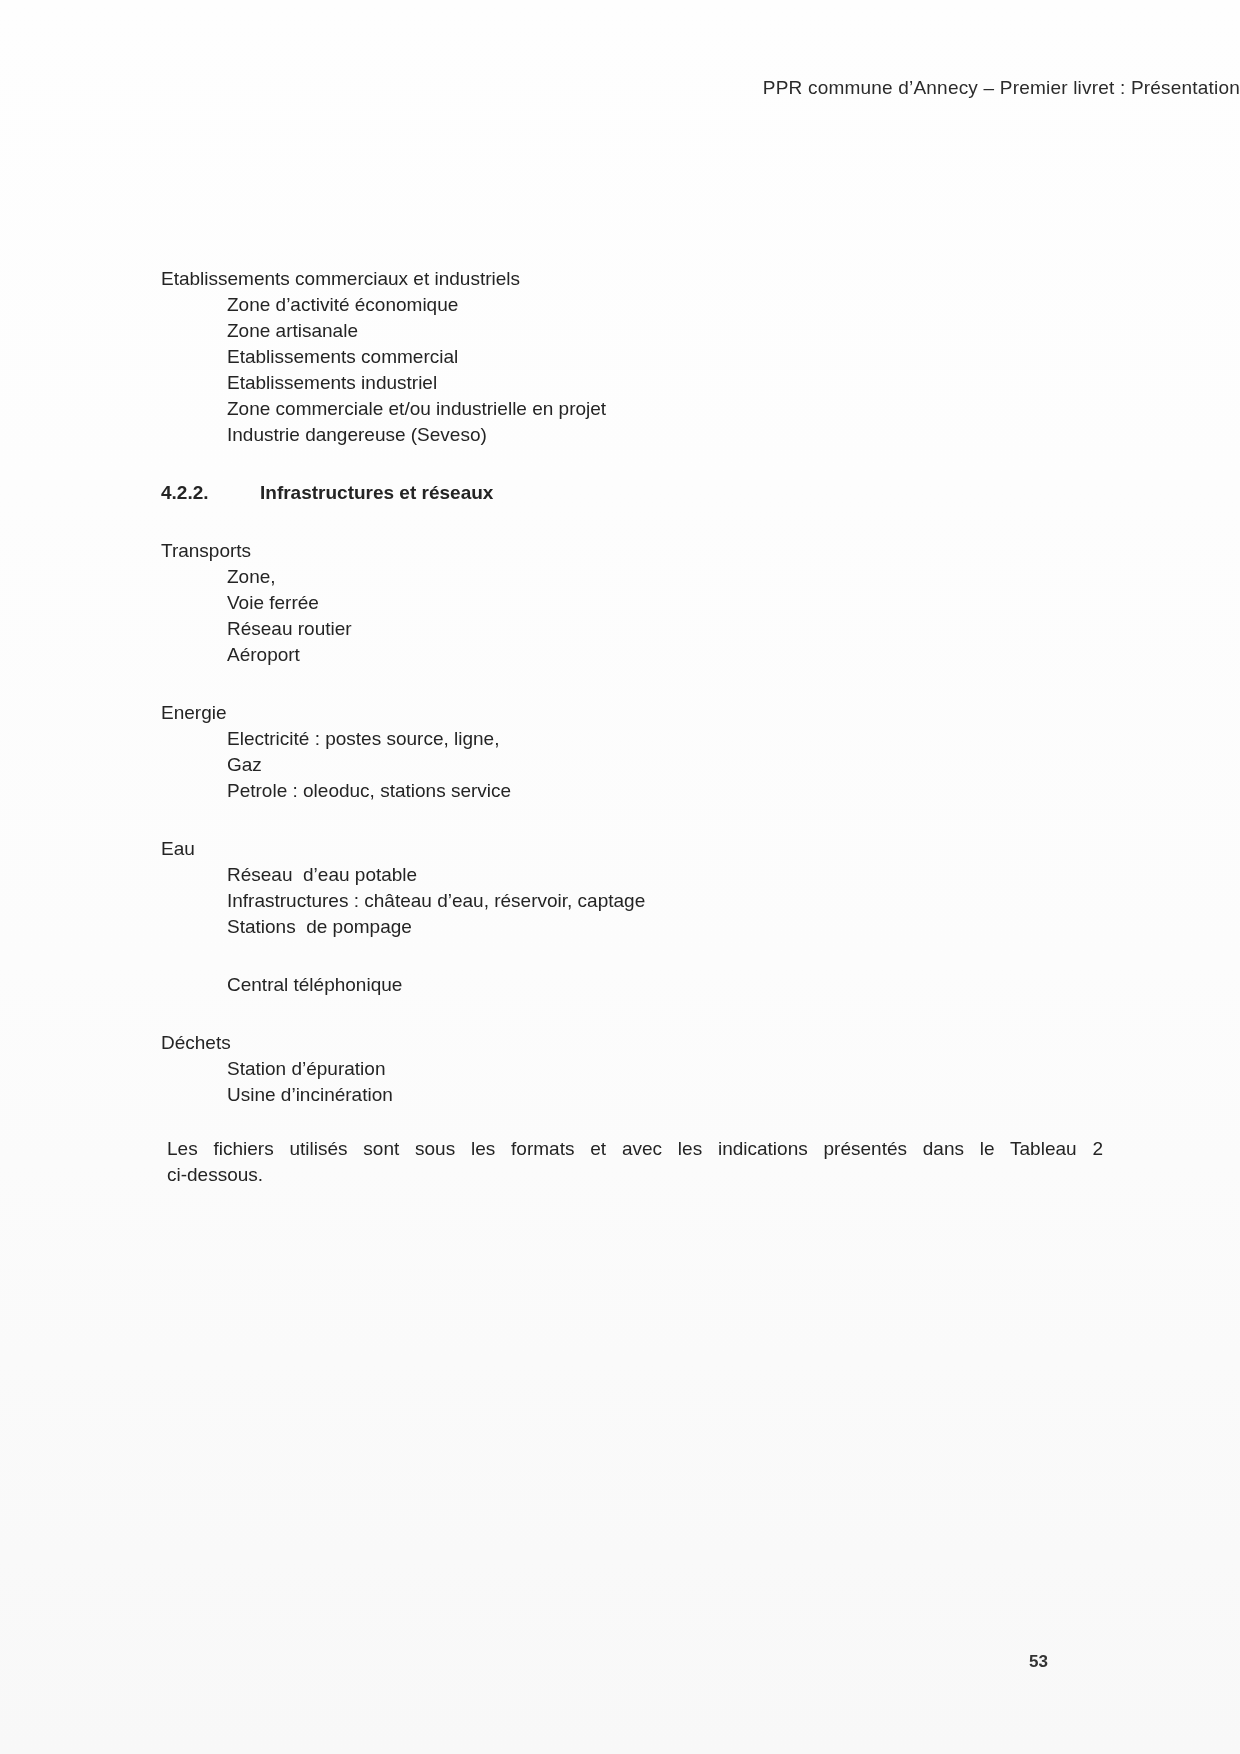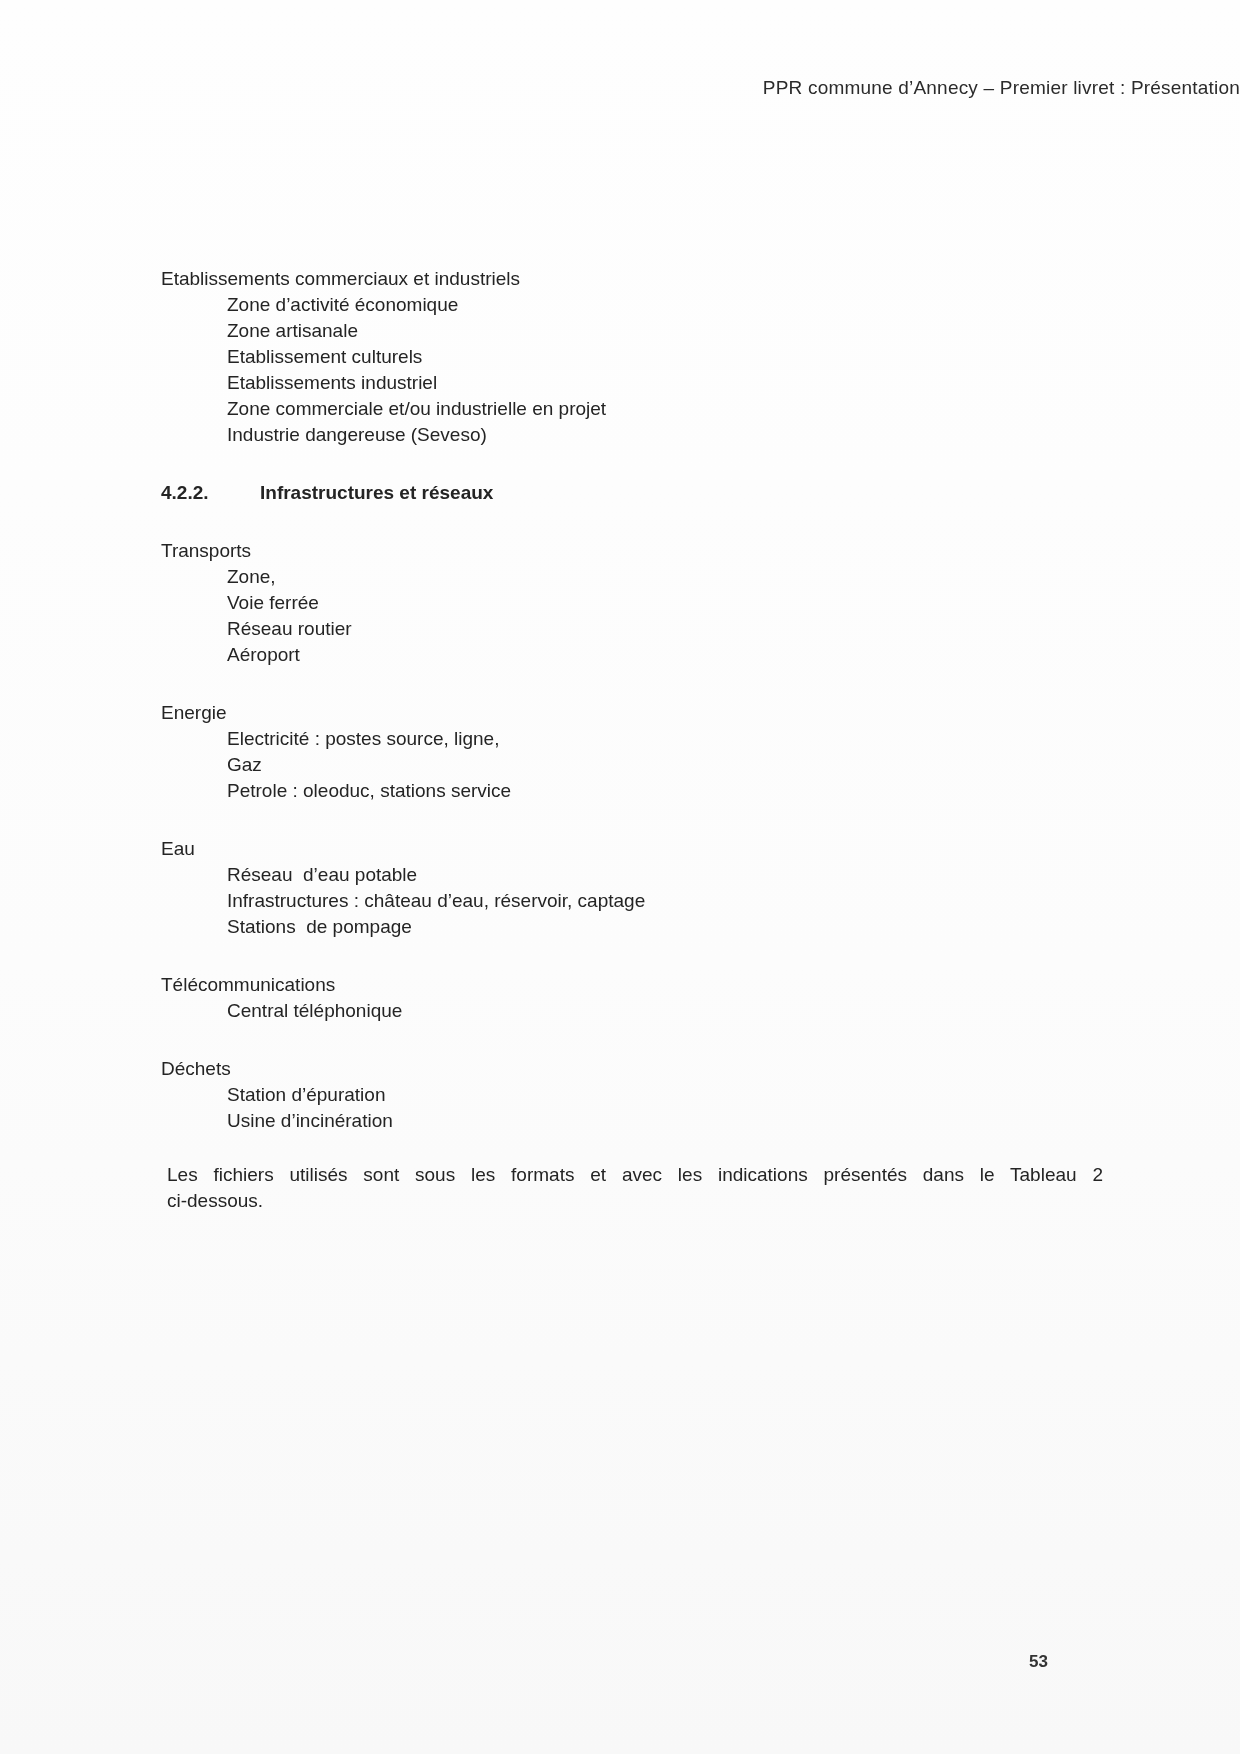--- a/index.html
+++ b/index.html
@@ -59,21 +59,21 @@
   <div class="scan">
     <div class="header">PPR commune d’Annecy – Premier livret : Présentation</div>
 
     <div class="body">
 
 
       <section class="group">
         <div class="label">Etablissements commerciaux et industriels</div>
         <div class="item">Zone d’activité économique</div>
         <div class="item">Zone artisanale</div>
-        <div class="item">Etablissement culturels</div>
+        <div class="item">Etablissements commercial</div>
         <div class="item">Etablissements industriel</div>
         <div class="item">Zone commerciale et/ou industrielle en projet</div>
         <div class="item">Industrie dangereuse (Seveso)</div>
       </section>
 
       <div class="heading">
         <span class="hnum">4.2.2.</span><span class="htitle">Infrastructures et réseaux</span>
       </div>
 
       <section class="group">
@@ -92,21 +92,20 @@
       </section>
 
       <section class="group">
         <div class="label">Eau</div>
         <div class="item">Réseau  d’eau potable</div>
         <div class="item">Infrastructures : château d’eau, réservoir, captage</div>
         <div class="item">Stations  de pompage</div>
       </section>
 
       <section class="group">
-        <div class="label">Télécommunications</div>
         <div class="item">Central téléphonique</div>
       </section>
 
       <section class="group">
         <div class="label">Déchets</div>
         <div class="item">Station d’épuration</div>
         <div class="item">Usine d’incinération</div>
       </section>
 
       <p class="closing">Les fichiers utilisés sont sous les formats et avec les indications présentés dans le Tableau 2 ci-dessous.</p>

